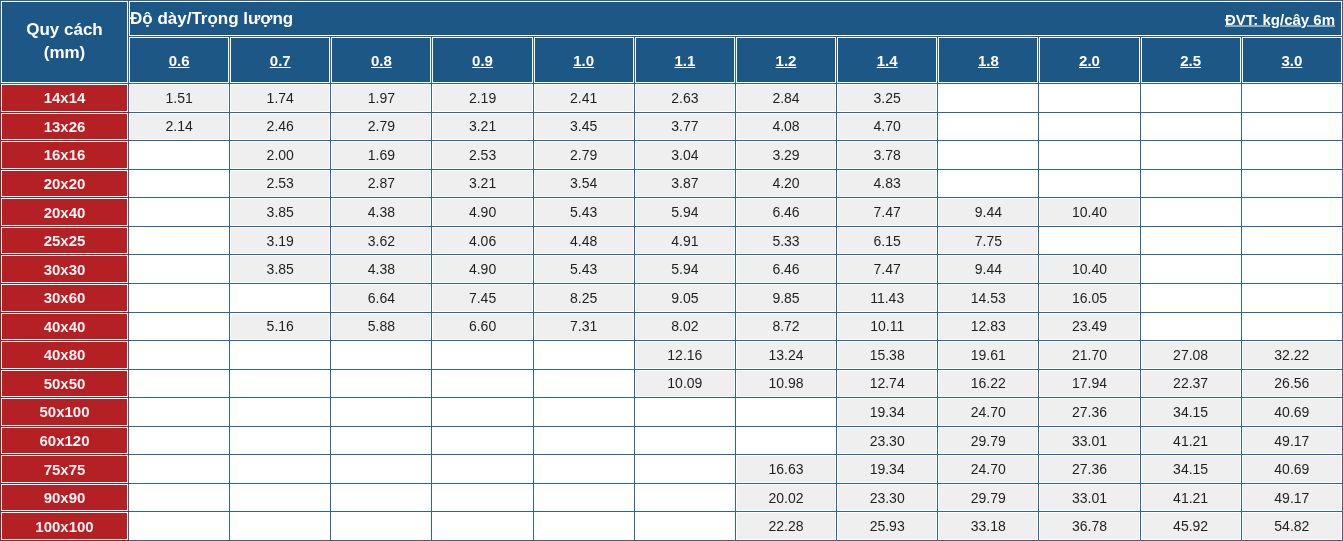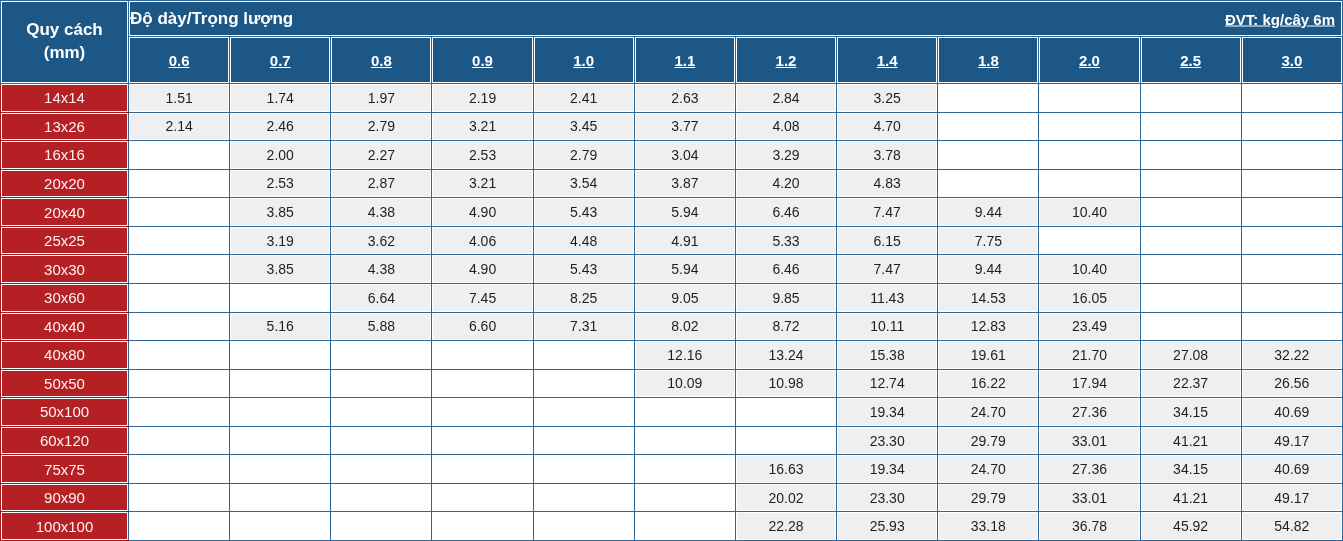--- a/index.html
+++ b/index.html
@@ -55,21 +55,21 @@
   }
   .thick{
     font-size:15px;
     text-align:center;
     vertical-align:middle;
     text-decoration:underline;
   }
   tbody th.rowhdr{
     background:var(--red);
     color:#fdf2f2;
-    font-weight:normal;
+    font-weight:bold;
     font-size:15px;
     text-align:center;
     vertical-align:middle;
     border-color:var(--redline);
     border-right-color:var(--grid);
   }
   td{
     text-align:center;
     vertical-align:middle;
     font-size:14px;
@@ -141,21 +141,21 @@
           <td class="filled">4.70</td>
           <td class="blank"></td>
           <td class="blank"></td>
           <td class="blank"></td>
           <td class="blank"></td>
         </tr>
         <tr>
           <th class="rowhdr">16x16</th>
           <td class="blank"></td>
           <td class="filled">2.00</td>
-          <td class="filled">2.27</td>
+          <td class="filled">1.69</td>
           <td class="filled">2.53</td>
           <td class="filled">2.79</td>
           <td class="filled">3.04</td>
           <td class="filled">3.29</td>
           <td class="filled">3.78</td>
           <td class="blank"></td>
           <td class="blank"></td>
           <td class="blank"></td>
           <td class="blank"></td>
         </tr>

